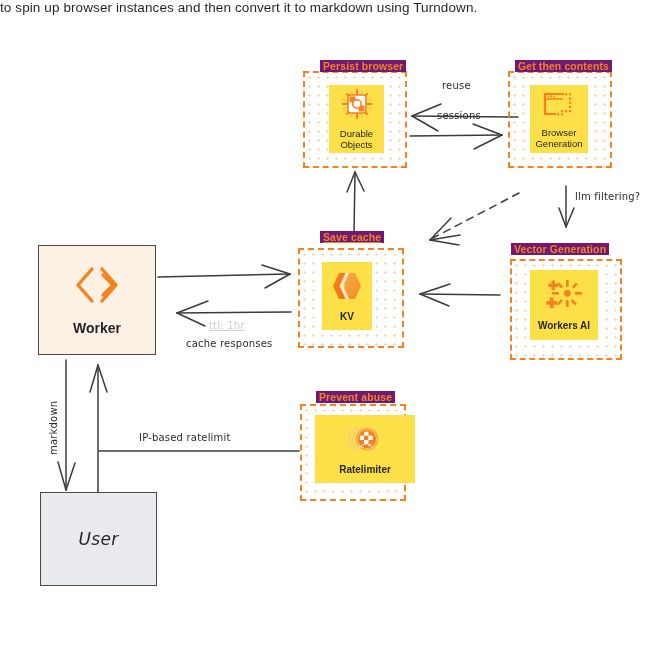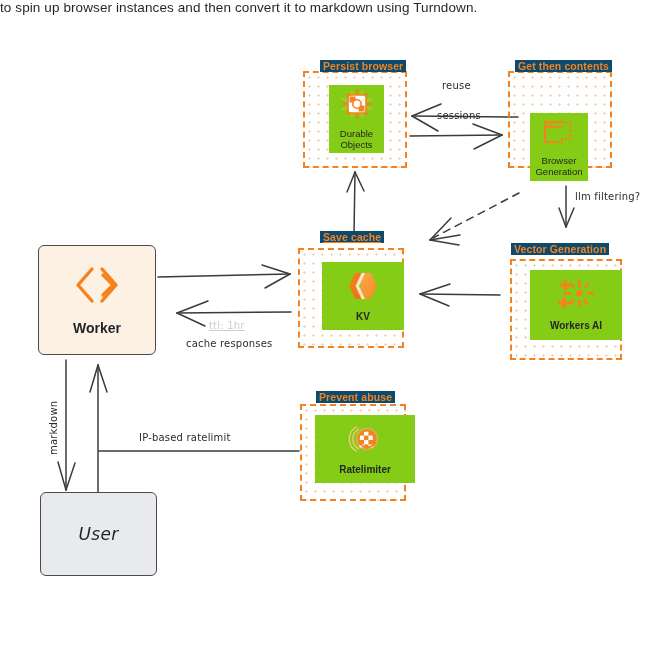--- a/index.html
+++ b/index.html
@@ -33,50 +33,49 @@
     background:
       radial-gradient(circle, #f3d7b8 1px, rgba(0,0,0,0) 1.2px) 0 0 / 9px 9px;
   }
   .group-title{
     position:absolute;
     font-size:10.5px;
     color:#f6821f;
     font-weight:600;
     white-space:nowrap;
     z-index:4;
-    background:#0c4a6e;
+    background:#701a75;
     padding:0 3px;
     letter-spacing:.1px;
   }
 
   
   .tile{
     position:absolute;
-    background:#84cc16;
+    background:#fde047;
     display:flex;flex-direction:column;
     align-items:center;justify-content:center;
     z-index:3;
     box-sizing:border-box;
   }
   .tile-label{
     font-size:9.5px;line-height:11px;
     color:#262626;text-align:center;font-weight:400;
     margin-top:5px;
   }
   .tile-label.bold{font-weight:700;font-size:10px;}
   .tile-icon{display:block;}
 
   
   .solidbox{
     position:absolute;
     box-sizing:border-box;
     display:flex;flex-direction:column;
     align-items:center;justify-content:center;
     z-index:3;
-    border-radius:6px;
   }
   #worker-box{
     background:#fdf1e3;border:1.6px solid #4a4a4a;
   }
   #worker-box .boxlabel{
     font-size:14px;font-weight:700;color:#1f2328;margin-top:10px;
   }
   #user-box{
     background:#e8eaed;border:1.6px solid #4a4a4a;
   }
@@ -216,21 +215,21 @@
     </span>
     <span class="tile-label">
       <span>Durable</span><br>
       <span>Objects</span>
     </span>
   </div>
 
   <div class="group" id="g-getpage" style="left:508px;top:71px;width:104px;height:97px;"></div>
   <div class="group-title" style="left:515px;top:60px;">Get then contents</div>
 
-  <div class="tile" id="t-br" style="left:530px;top:85px;width:58px;height:68px;margin-top:28px;">
+  <div class="tile" id="t-br" style="left:530px;top:85px;width:58px;height:68px;">
     <span class="tile-icon">
       <svg width="32" height="28" viewBox="0 0 32 28">
         <path d="M2 4 h18 M2 4 v20 M2 24 h10" stroke="#f6821f" stroke-width="2.2" fill="none" stroke-linecap="square"></path>
         <path d="M2 9 h18" stroke="#f6821f" stroke-width="1.6" fill="none"></path>
         <g fill="#f6821f">
           <rect x="4.5" y="5.6" width="1.6" height="1.8"></rect>
           <rect x="7.3" y="5.6" width="1.6" height="1.8"></rect>
           <rect x="10.1" y="5.6" width="1.6" height="1.8"></rect>
         </g>
         <g fill="#f6821f">
@@ -249,21 +248,21 @@
     </span>
     <span class="tile-label">
       <span>Browser</span><br>
       <span>Generation</span>
     </span>
   </div>
 
   <div class="group" id="g-cache" style="left:298px;top:248px;width:106px;height:100px;"></div>
   <div class="group-title" style="left:320px;top:231px;text-decoration:underline;">Save cache</div>
 
-  <div class="tile" id="t-kv" style="left:322px;top:262px;width:82px;height:68px;">
+  <div class="tile" id="t-kv" style="left:322px;top:262px;width:50px;height:68px;">
     <span class="tile-icon">
       <svg width="34" height="32" viewBox="0 0 34 32">
         <defs>
           <linearGradient id="kvgA" x1="0" y1="0" x2="1" y2="1">
             <stop offset="0" stop-color="#f6821f"></stop>
               <stop offset="1" stop-color="#e8720f"></stop>
           </linearGradient>
           <linearGradient id="kvgB" x1="0" y1="0" x2="1" y2="1">
             <stop offset="0" stop-color="#fbad51"></stop>
               <stop offset="1" stop-color="#f08d22"></stop>
@@ -273,21 +272,21 @@
         <path d="M9 3 L17 3 L11 16 L17 29 L9 29 L3 16 Z" fill="url(#kvgA)"></path>
         <path d="M15.5 3 L19 3 L13 16 L19 29 L15.5 29 L9.5 16 Z" fill="#ffffff" opacity=".75"></path>
       </svg>
     </span>
     <span class="tile-label bold">KV</span>
   </div>
 
   <div class="group" id="g-vector" style="left:510px;top:259px;width:112px;height:101px;"></div>
   <div class="group-title" style="left:511px;top:243px;">Vector Generation</div>
 
-  <div class="tile" id="t-ai" style="left:530px;top:270px;width:92px;height:70px;">
+  <div class="tile" id="t-ai" style="left:530px;top:270px;width:68px;height:70px;">
     <span class="tile-icon">
       <svg width="36" height="32" viewBox="0 0 36 32">
         <g fill="#f6821f">
           <rect x="20" y="1" width="2.6" height="7"></rect>
           <rect x="27.5" y="3.5" width="2.6" height="6" transform="rotate(42 28.8 6.5)"></rect>
           <rect x="29" y="13" width="7" height="2.6"></rect>
           <rect x="26.5" y="20" width="2.6" height="6.4" transform="rotate(-42 27.8 23.2)"></rect>
           <rect x="20" y="21" width="2.6" height="7"></rect>
           <rect x="12.5" y="20" width="2.6" height="6.4" transform="rotate(42 13.8 23.2)"></rect>
           <rect x="6" y="13" width="7" height="2.6"></rect>
@@ -333,21 +332,21 @@
         <g fill="none" stroke="#f6821f" stroke-width="3.4" stroke-linejoin="round" stroke-linecap="round">
           <path d="M20 5 L6 21 L20 37"></path>
           <path d="M30 5 L44 21 L30 37"></path>
           <path d="M31 11 L41 21 L31 31" stroke-width="3.2"></path>
         </g>
       </svg>
     </span>
     <span class="boxlabel">Worker</span>
   </div>
 
-  <div class="solidbox" id="user-box" style="left:40px;top:492px;width:117px;height:84px;text-align:right;">
+  <div class="solidbox" id="user-box" style="left:40px;top:492px;width:117px;height:94px;text-align:right;">
     <span class="boxlabel">User</span>
   </div>
 
   <div class="edge-label" style="left:442px;top:80px;">reuse</div>
   <div class="edge-label" style="left:437px;top:110px;">sessions</div>
 
   <div class="edge-label" style="left:575px;top:191px;">llm filtering?</div>
 
   <div class="edge-label" style="left:186px;top:302px;margin-top:36px;">cache responses</div>
   <div class="edge-label muted" style="left:209px;top:320px;text-decoration:underline;">ttl: 1hr</div>

